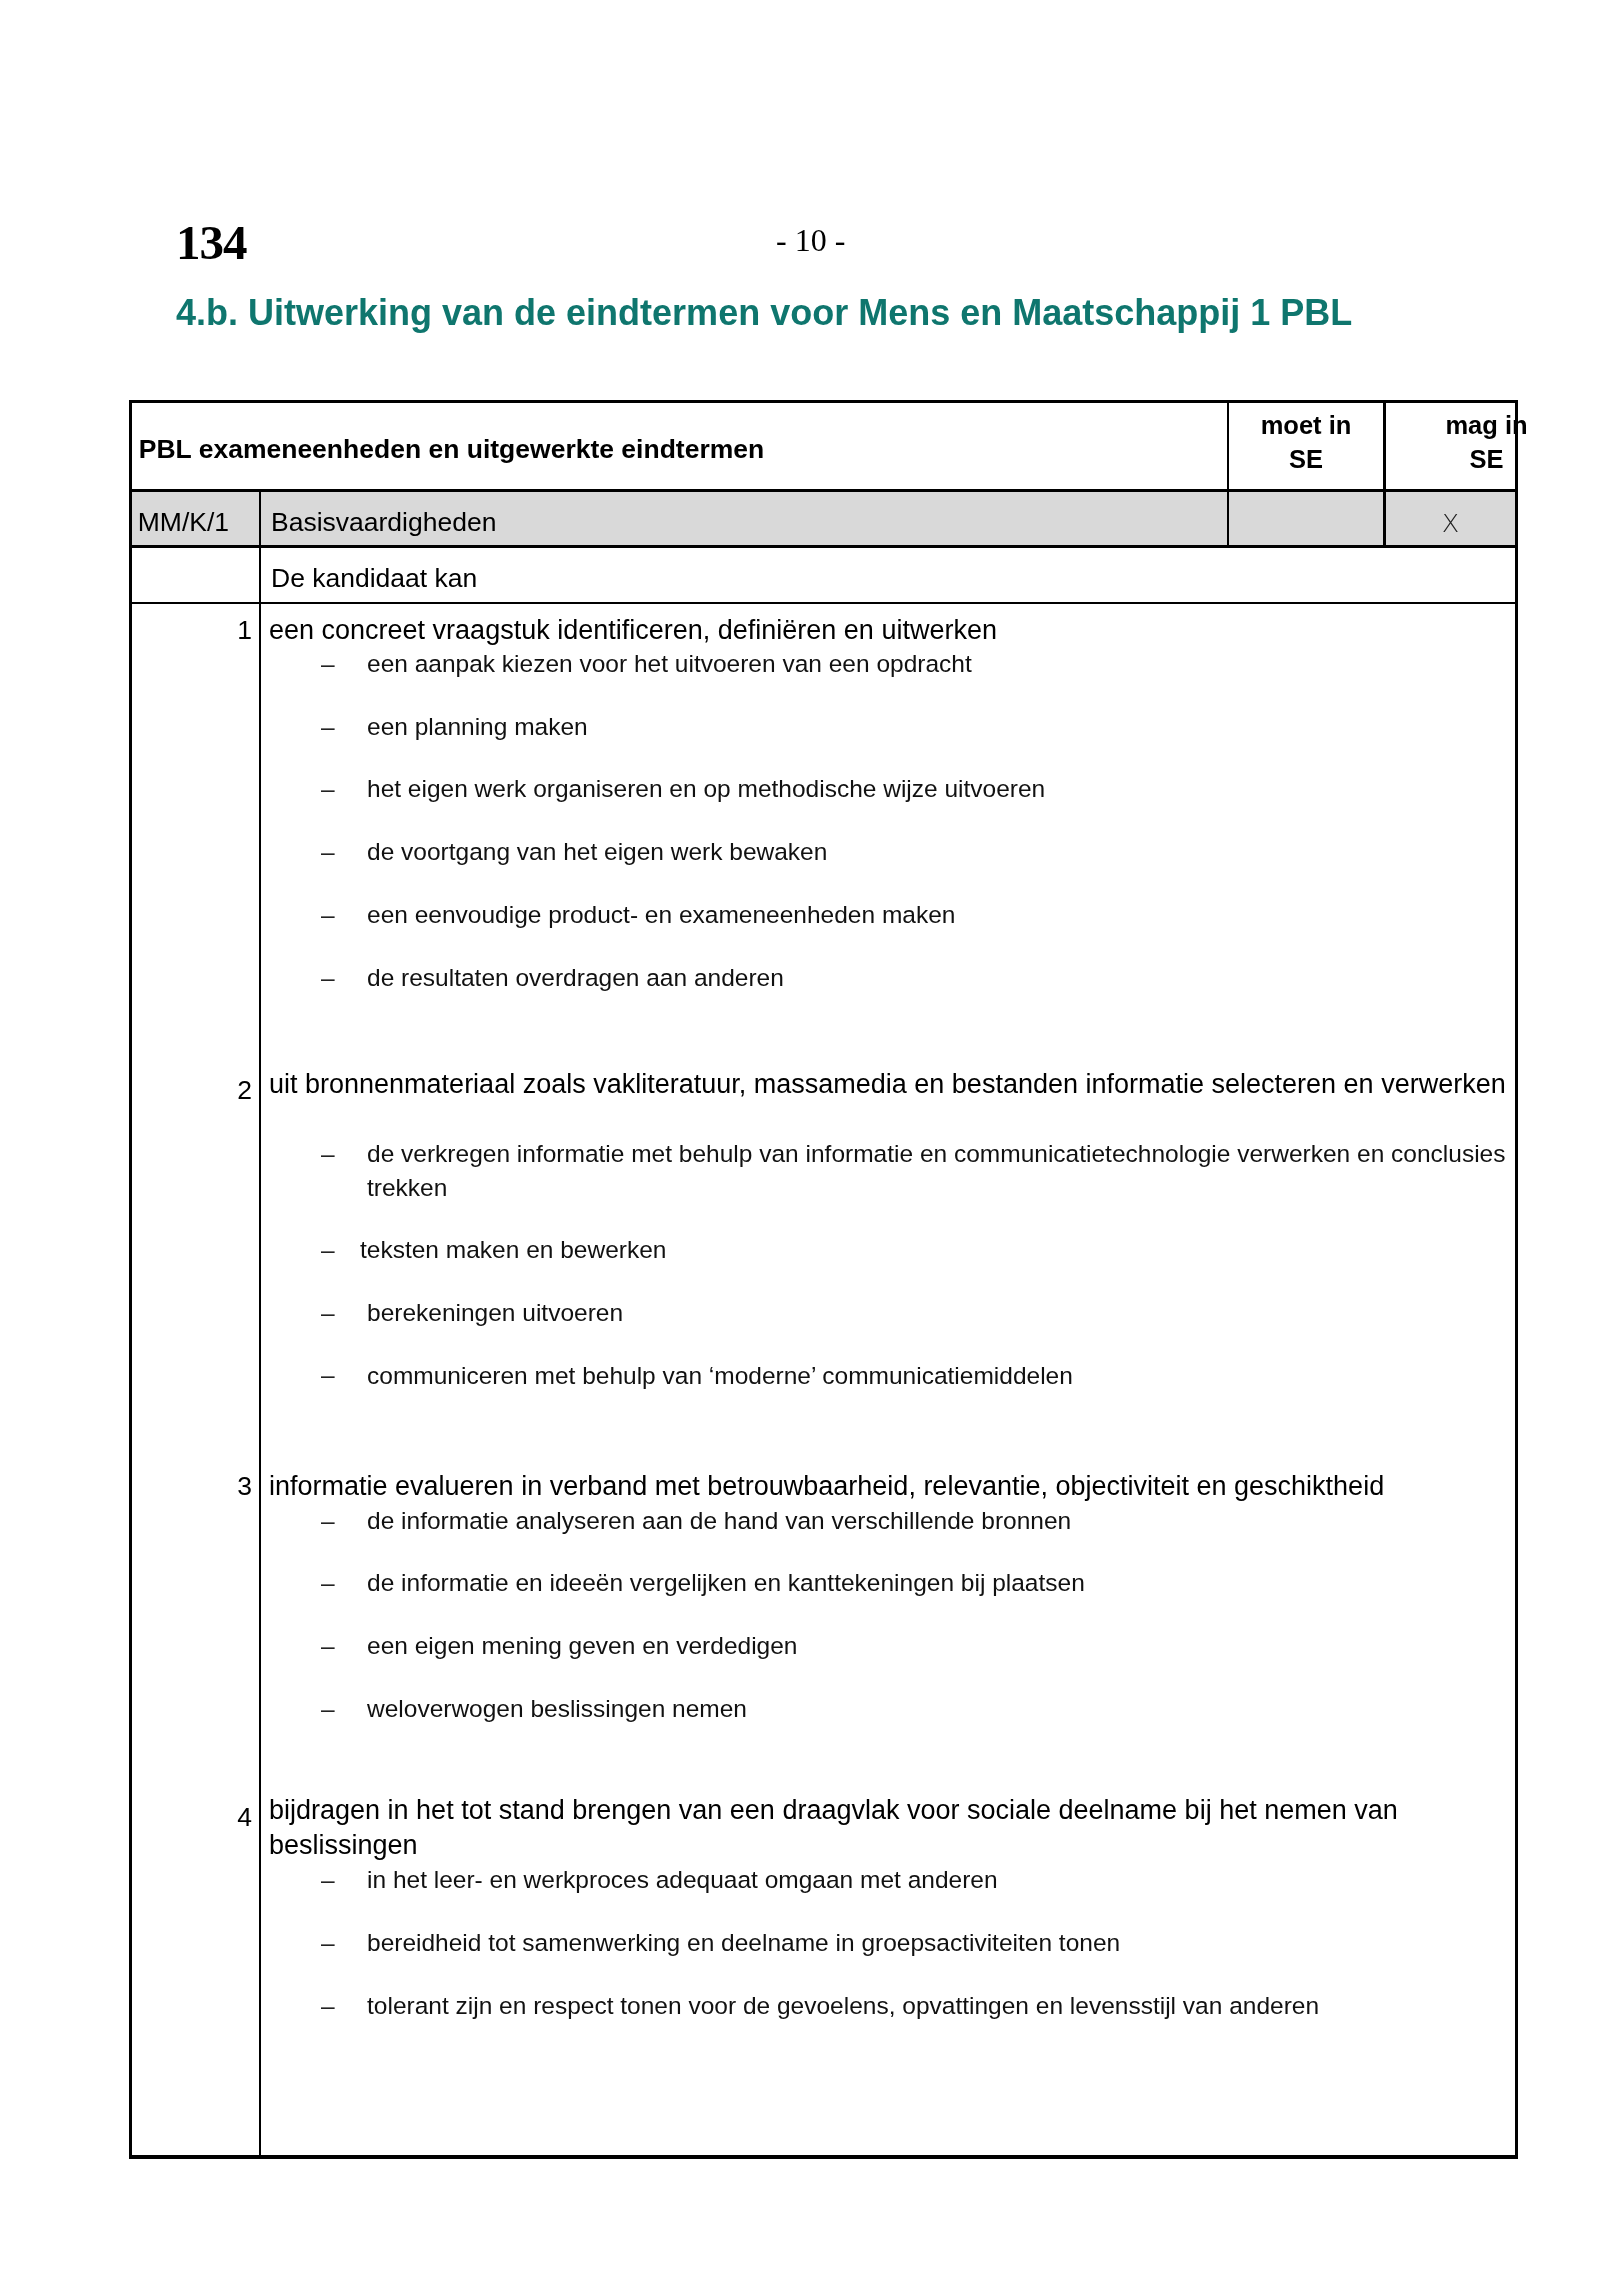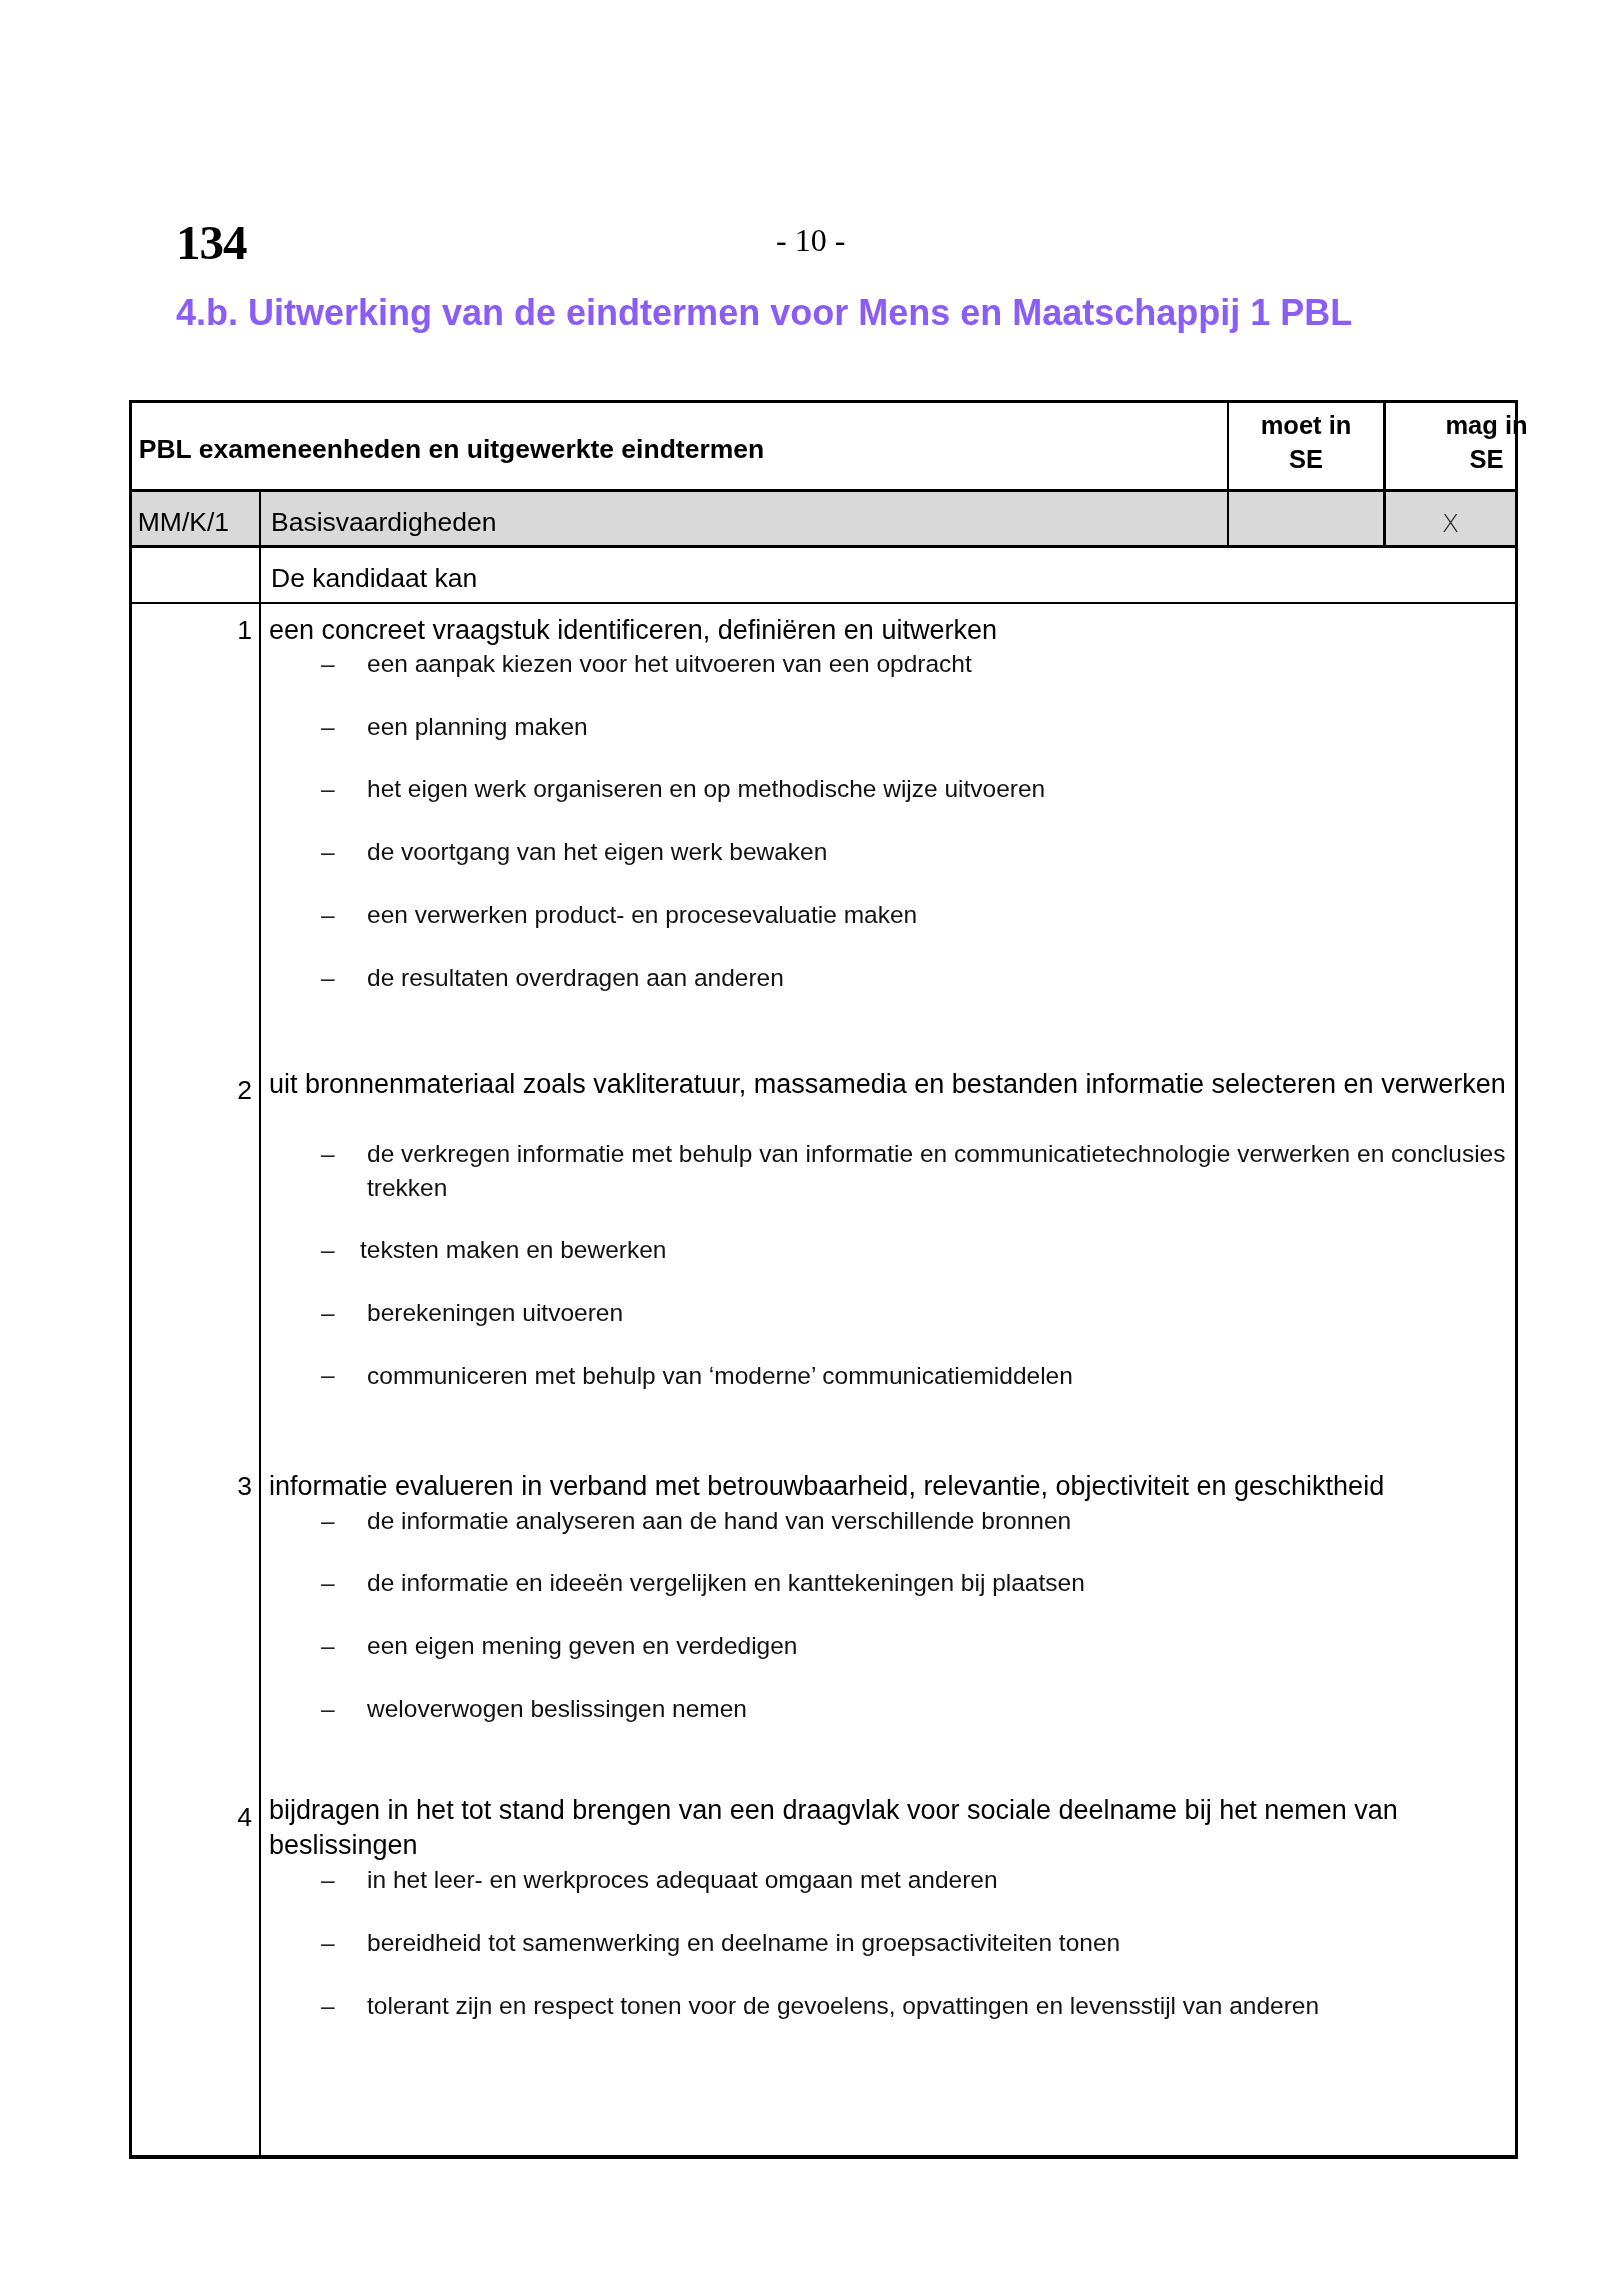--- a/index.html
+++ b/index.html
@@ -11,21 +11,21 @@
     font-family: "Liberation Serif", serif; font-weight: bold; font-size: 49px; line-height: 1;
     letter-spacing: -1px;
   }
   .page-number {
     left: 776px; top: 224px;
     font-family: "Liberation Serif", serif; font-size: 32px; line-height: 1;
   }
   .section-title {
     left: 176px; top: 295px;
     font-family: "Liberation Sans", sans-serif; font-weight: bold; font-size: 36px; line-height: 1;
-    color: #8b5cf6;
+    color: #0f766e;
   }
 
   
   .table { position: absolute; left: 129px; top: 400px; width: 1389px; height: 1758px; }
   .line-h, .line-v { position: absolute; background: #000; }
   .gray-row { position: absolute; left: 0; top: 91px; width: 1389px; height: 55px; background: #d9d9d9; }
 
   .cell-text {
     position: absolute; white-space: nowrap;
     font-family: "Liberation Sans", sans-serif; font-size: 26.5px; line-height: 1;
@@ -84,21 +84,21 @@
       <div class="cell-text item-main" style="left: 140px; top: 213px;">een concreet vraagstuk identificeren, definiëren en uitwerken</div>
       <div class="cell-text sub-dash" style="left: 192px; top: 252px;">–</div>
       <div class="cell-text sub-text" style="left: 238px; top: 247px;">een aanpak kiezen voor het uitvoeren van een opdracht</div>
       <div class="cell-text sub-dash" style="left: 192px; top: 315px;">–</div>
       <div class="cell-text sub-text" style="left: 238px; top: 310px;">een planning maken</div>
       <div class="cell-text sub-dash" style="left: 192px; top: 377px;">–</div>
       <div class="cell-text sub-text" style="left: 238px; top: 372px;">het eigen werk organiseren en op methodische wijze uitvoeren</div>
       <div class="cell-text sub-dash" style="left: 192px; top: 440px;">–</div>
       <div class="cell-text sub-text" style="left: 238px; top: 435px;">de voortgang van het eigen werk bewaken</div>
       <div class="cell-text sub-dash" style="left: 192px; top: 503px;">–</div>
-      <div class="cell-text sub-text" style="left: 238px; top: 498px;">een verwerken product- en procesevaluatie maken</div>
+      <div class="cell-text sub-text" style="left: 238px; top: 498px;">een eenvoudige product- en exameneenheden maken</div>
       <div class="cell-text sub-dash" style="left: 192px; top: 566px;">–</div>
       <div class="cell-text sub-text" style="left: 238px; top: 561px;">de resultaten overdragen aan anderen</div>
       <div class="cell-text item-num" style="left: 84px; top: 677px;">2</div>
       <div class="cell-text item-main" style="left: 140px; top: 667px;">uit bronnenmateriaal zoals vakliteratuur, massamedia en bestanden informatie selecteren en verwerken</div>
       <div class="cell-text sub-dash" style="left: 192px; top: 742px;">–</div>
       <div class="cell-text sub-text" style="left: 238px; top: 737px;">de verkregen informatie met behulp van informatie en communicatietechnologie verwerken en conclusies trekken</div>
       <div class="cell-text sub-dash" style="left: 192px; top: 838px;">–</div>
       <div class="cell-text sub-text" style="left: 231px; top: 833px;">teksten maken en bewerken</div>
       <div class="cell-text sub-dash" style="left: 192px; top: 901px;">–</div>
       <div class="cell-text sub-text" style="left: 238px; top: 896px;">berekeningen uitvoeren</div>

